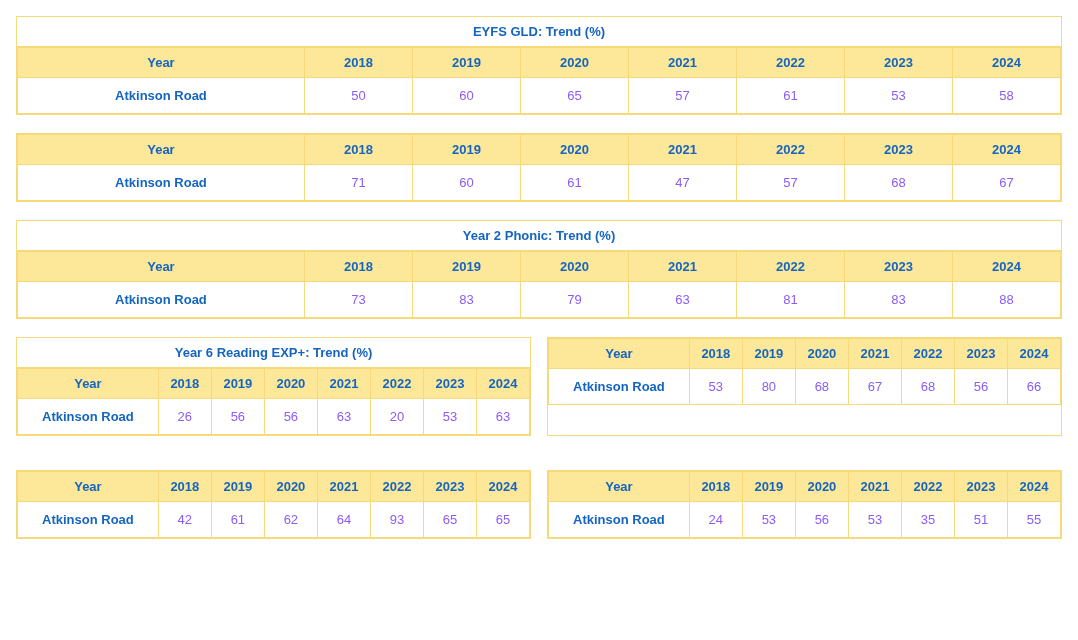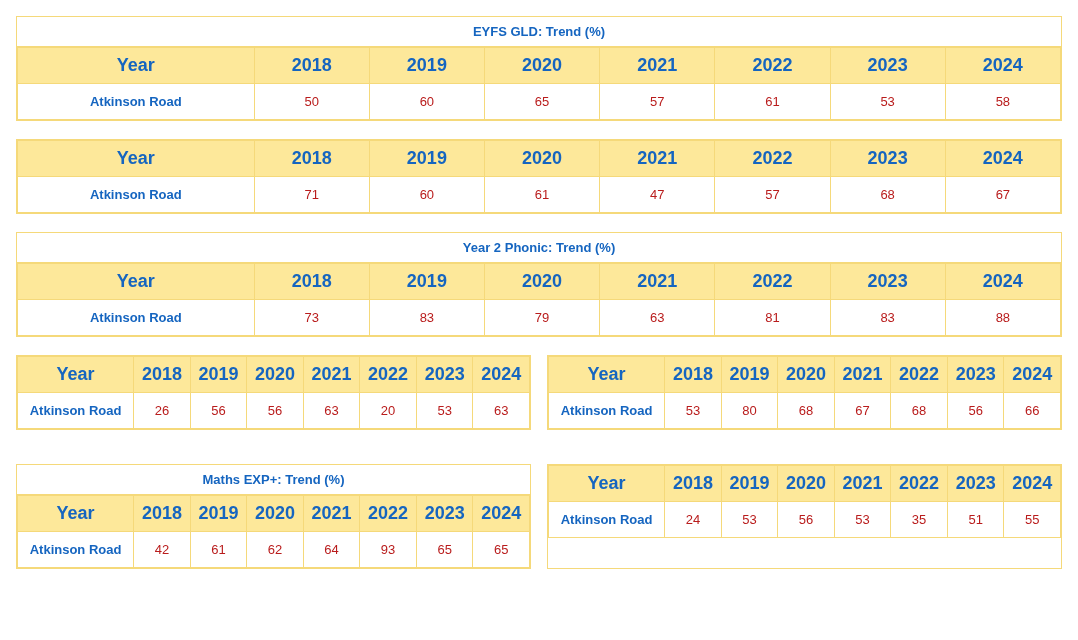--- a/index.html
+++ b/index.html
@@ -33,30 +33,30 @@
       width: 100%;
       border-collapse: collapse;
     }
     thead tr th {
       background: #fde89a;
       color: #1565c0;
       font-weight: bold;
       text-align: center;
       padding: 7px 4px;
       border: 1px solid #f5d97a;
-      font-size: 18px;
+      font-size: 13px;
     }
     thead tr th:first-child {
       text-align: center;
     }
     tbody tr td {
       text-align: center;
       padding: 10px 4px;
       border: 1px solid #f5d97a;
-      color: #b91c1c;
+      color: #8b5cf6;
       font-size: 13px;
     }
     tbody tr td:first-child {
       font-weight: bold;
       color: #1565c0;
       text-align: center;
     }
     .bottom-tables-wrapper {
       display: grid;
       grid-template-columns: 1fr 1fr;
@@ -154,20 +154,21 @@
             <td>83</td>
             <td>88</td>
           </tr>
         </tbody>
     </table>
   </div>
 
   <div class="bottom-tables-wrapper">
 
     <div class="table-section">
+      <div class="table-title">Year 6 Reading EXP+: Trend (%)</div>
       <table>
         <thead>
           <tr>
               <th>Year</th>
               <th>2018</th>
               <th>2019</th>
               <th>2020</th>
               <th>2021</th>
               <th>2022</th>
               <th>2023</th>
@@ -212,21 +213,20 @@
               <td>67</td>
               <td>68</td>
               <td>56</td>
               <td>66</td>
             </tr>
           </tbody>
       </table>
     </div>
 
     <div class="table-section">
-      <div class="table-title">Maths EXP+: Trend (%)</div>
       <table>
         <thead>
           <tr>
               <th>Year</th>
               <th>2018</th>
               <th>2019</th>
               <th>2020</th>
               <th>2021</th>
               <th>2022</th>
               <th>2023</th>

